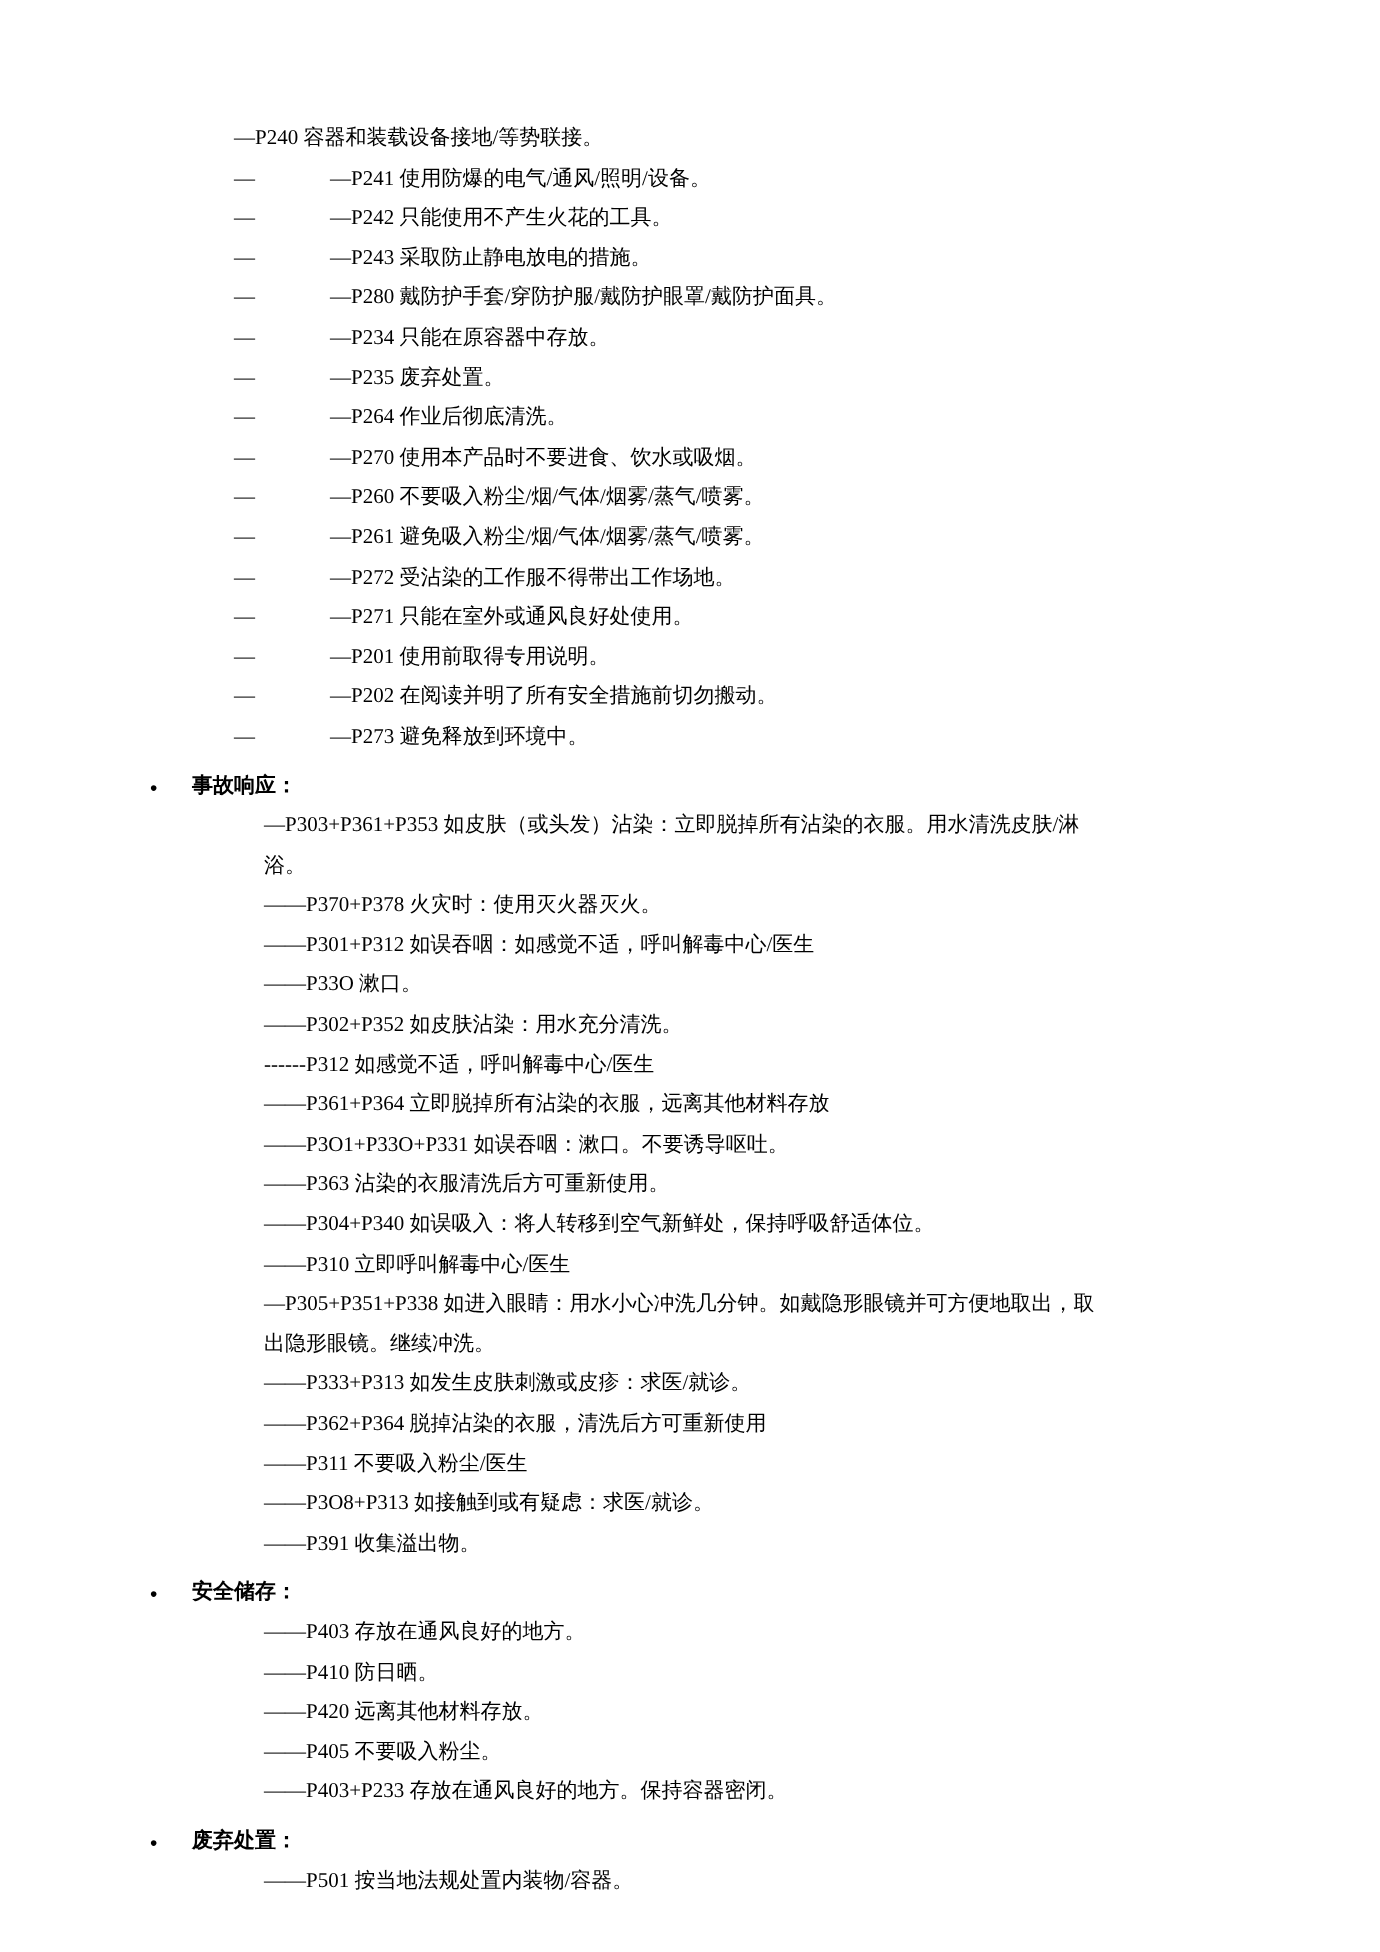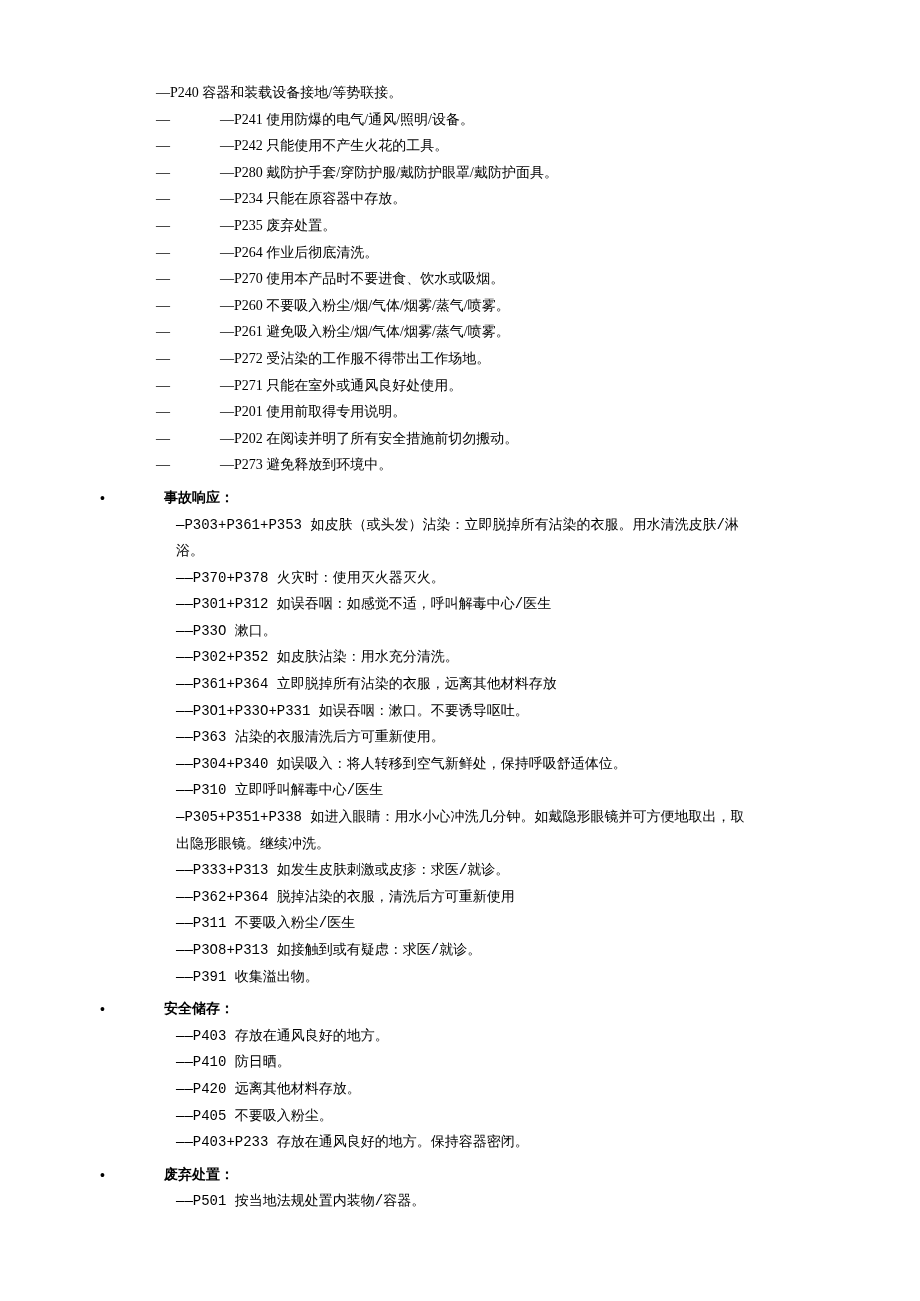--- a/index.html
+++ b/index.html
@@ -17,48 +17,47 @@
     display: flex;
     margin-top: 6px;
   }
   .bullet-marker {
     width: 28px;
     flex-shrink: 0;
     font-family: Arial, sans-serif;
   }
   .section-title {
     font-weight: bold;
-    margin-left: 36px;
   }
   .p-line-top {
     padding-left: 56px;
     line-height: 1.9;
   }
   .p-line-response {
     padding-left: 76px;
     line-height: 1.9;
-    font-family: Liberation Mono, monospace;
   }
   .continuation {
     padding-left: 76px;
     line-height: 1.9;
   }
   .dash-prefix {
     display: inline-block;
     width: 64px;
   }
 </style>
 </head>
 <body>
 
 <div class="p-line-top">—P240 容器和装载设备接地/等势联接。</div>
 
 <div id="precaution-list">
     <div class="p-line-top"><span class="dash-prefix">—</span><span>—P241 使用防爆的电气/通风/照明/设备。</span></div>
     <div class="p-line-top"><span class="dash-prefix">—</span><span>—P242 只能使用不产生火花的工具。</span></div>
+    <div class="p-line-top"><span class="dash-prefix">—</span><span>—P243 采取防止静电放电的措施。</span></div>
     <div class="p-line-top"><span class="dash-prefix">—</span><span>—P280 戴防护手套/穿防护服/戴防护眼罩/戴防护面具。</span></div>
     <div class="p-line-top"><span class="dash-prefix">—</span><span>—P234 只能在原容器中存放。</span></div>
     <div class="p-line-top"><span class="dash-prefix">—</span><span>—P235 废弃处置。</span></div>
     <div class="p-line-top"><span class="dash-prefix">—</span><span>—P264 作业后彻底清洗。</span></div>
     <div class="p-line-top"><span class="dash-prefix">—</span><span>—P270 使用本产品时不要进食、饮水或吸烟。</span></div>
     <div class="p-line-top"><span class="dash-prefix">—</span><span>—P260 不要吸入粉尘/烟/气体/烟雾/蒸气/喷雾。</span></div>
     <div class="p-line-top"><span class="dash-prefix">—</span><span>—P261 避免吸入粉尘/烟/气体/烟雾/蒸气/喷雾。</span></div>
     <div class="p-line-top"><span class="dash-prefix">—</span><span>—P272 受沾染的工作服不得带出工作场地。</span></div>
     <div class="p-line-top"><span class="dash-prefix">—</span><span>—P271 只能在室外或通风良好处使用。</span></div>
     <div class="p-line-top"><span class="dash-prefix">—</span><span>—P201 使用前取得专用说明。</span></div>
@@ -71,20 +70,21 @@
   <span class="section-title">事故响应：</span>
 </div>
 <div class="p-line-response">—P303+P361+P353 如皮肤（或头发）沾染：立即脱掉所有沾染的衣服。用水清洗皮肤/淋</div>
 <div class="continuation">浴。</div>
 
 <div id="response-list">
     <div class="p-line-response">——P370+P378 火灾时：使用灭火器灭火。</div>
     <div class="p-line-response">——P301+P312 如误吞咽：如感觉不适，呼叫解毒中心/医生</div>
     <div class="p-line-response">——P33O 漱口。</div>
     <div class="p-line-response">——P302+P352 如皮肤沾染：用水充分清洗。</div>
+    <div class="p-line-response">------P312 如感觉不适，呼叫解毒中心/医生</div>
     <div class="p-line-response">——P361+P364 立即脱掉所有沾染的衣服，远离其他材料存放</div>
     <div class="p-line-response">——P3O1+P33O+P331 如误吞咽：漱口。不要诱导呕吐。</div>
     <div class="p-line-response">——P363 沾染的衣服清洗后方可重新使用。</div>
     <div class="p-line-response">——P304+P340 如误吸入：将人转移到空气新鲜处，保持呼吸舒适体位。</div>
     <div class="p-line-response">——P310 立即呼叫解毒中心/医生</div>
   </div>
 
 <div class="p-line-response">—P305+P351+P338 如进入眼睛：用水小心冲洗几分钟。如戴隐形眼镜并可方便地取出，取</div>
 <div class="continuation">出隐形眼镜。继续冲洗。</div>
 

